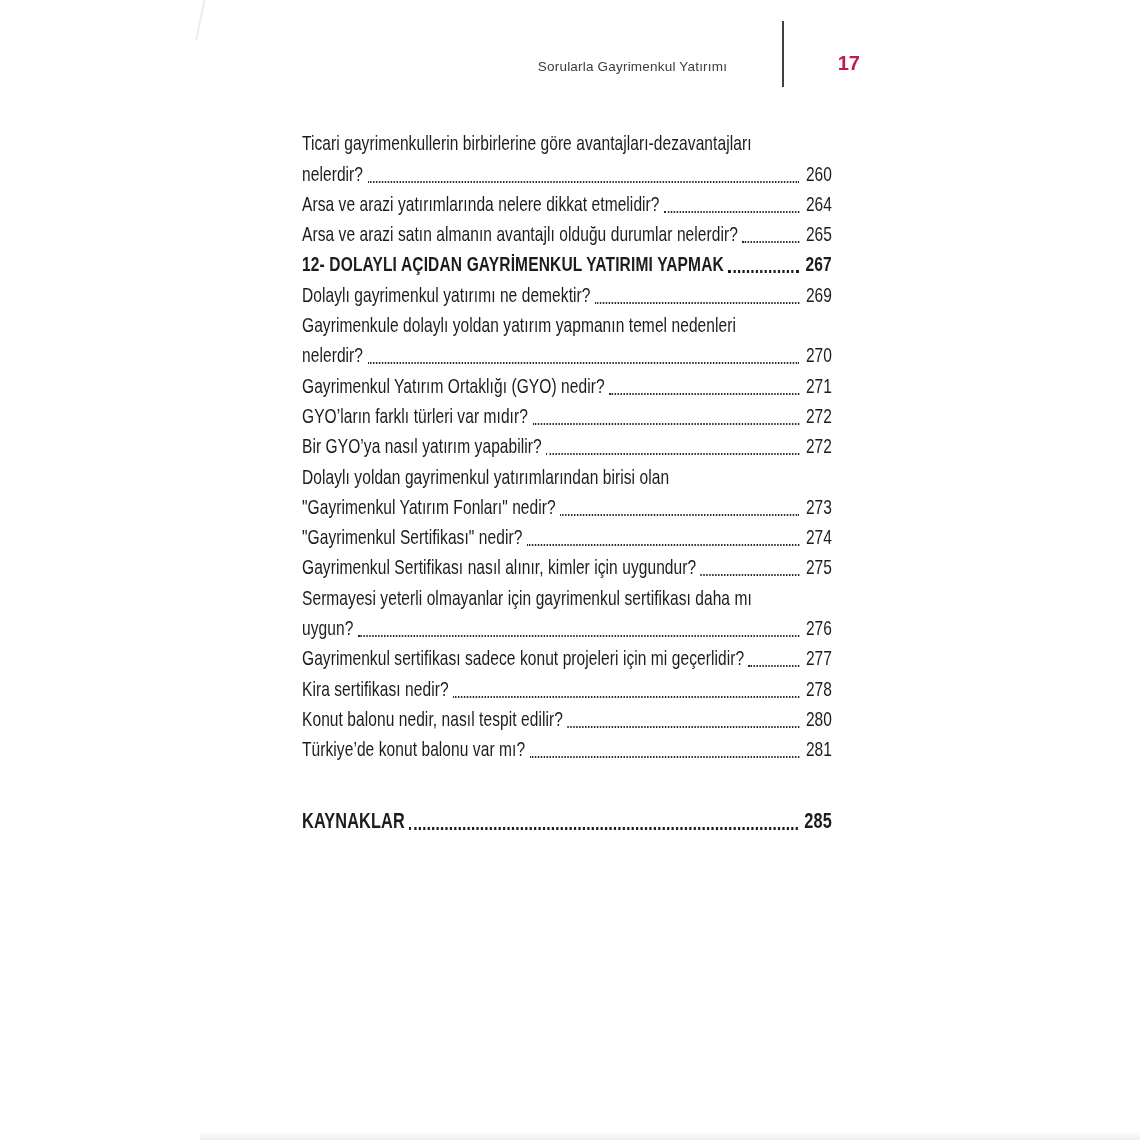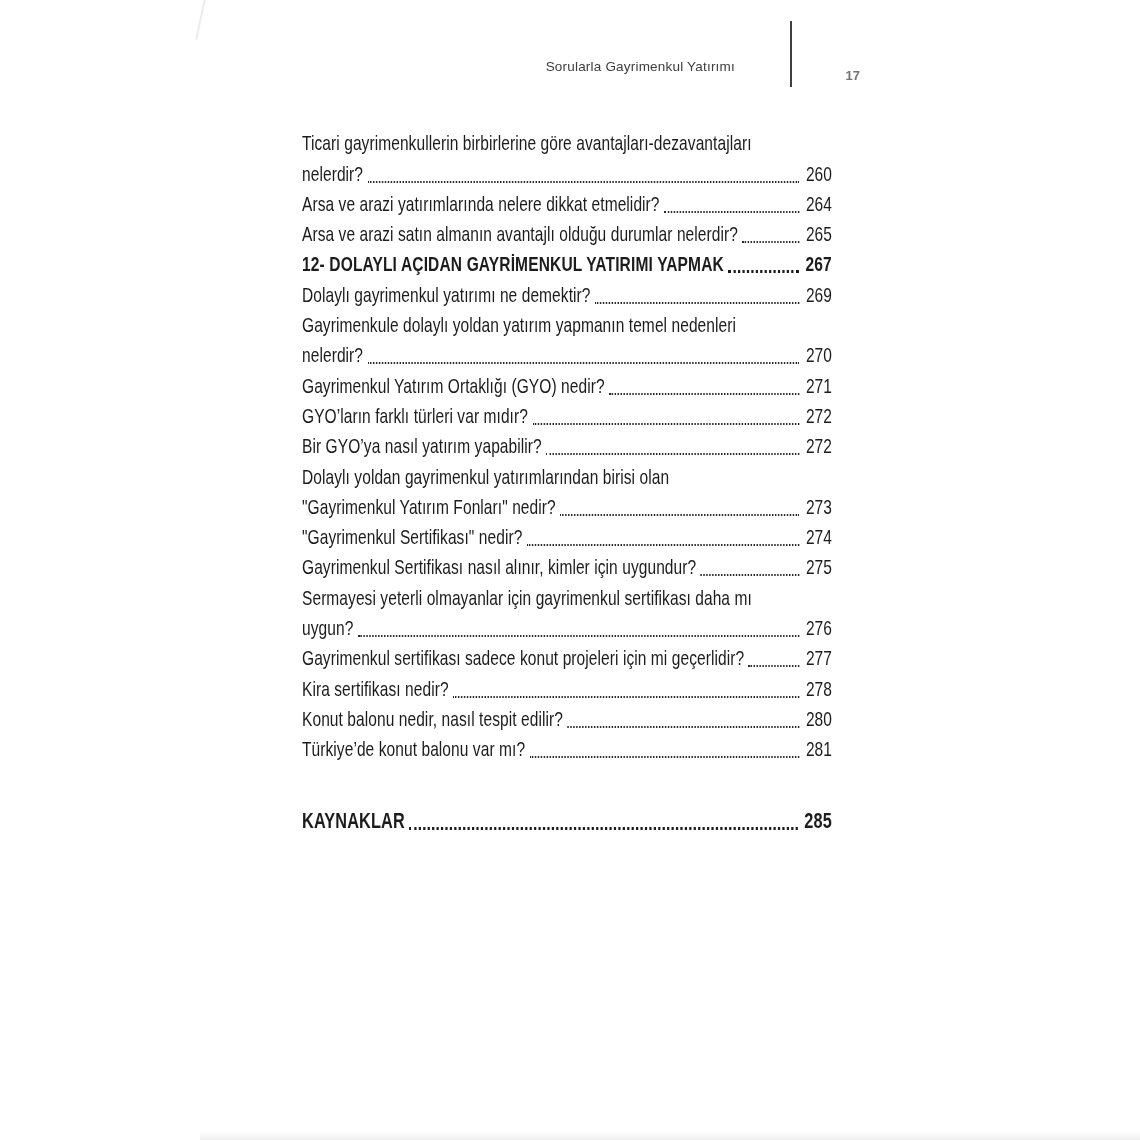--- a/index.html
+++ b/index.html
@@ -37,25 +37,25 @@
     margin-right: 7px;
     margin-bottom: 13px;
     white-space: nowrap;
   }
   .header-divider {
     width: 1.6px;
     height: 66px;
     background: #3f3f3f;
   }
   .page-number {
-    font-size: 13px;
+    font-size: 20px;
     font-weight: bold;
-    color: #737373;
+    color: #be185d;
     margin-left: 6px;
-    margin-bottom: 4px;
+    margin-bottom: 12px;
   }
 
   
   .toc {
     position: absolute;
     left: 302px;
     top: 127px;
     width: 717px;
     transform: scaleX(0.739);
     transform-origin: left top;

